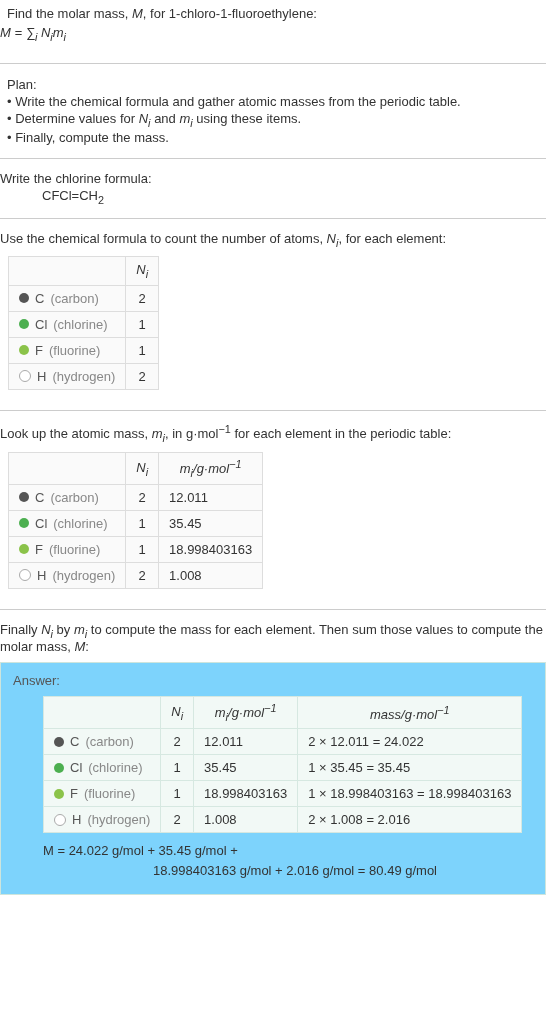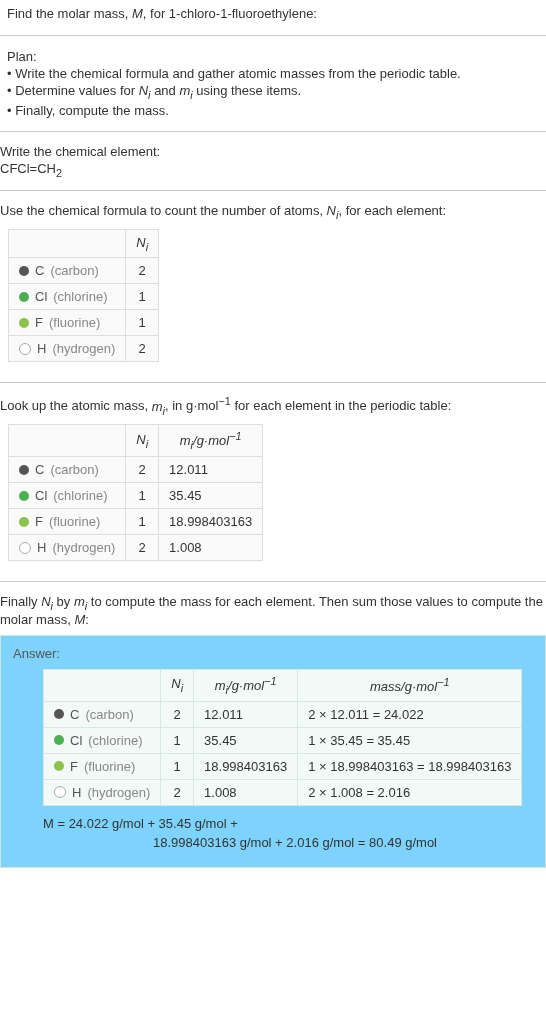--- a/index.html
+++ b/index.html
@@ -96,38 +96,39 @@
   line-height: 1.5;
 }
 </style>
 </head>
 <body>
 
 <div class="section">
   <div class="intro-line">
     <span>Find the molar mass, </span><span class="italic">M</span><span>, for 1-chloro-1-fluoroethylene:</span>
   </div>
+  <div class="formula">M = ∑<sub>i</sub> N<sub>i</sub>m<sub>i</sub></div>
 </div>
 
 <div class="divider"></div>
 
 <div class="section">
   <div class="plan-line">Plan:</div>
   <div class="plan-line">• Write the chemical formula and gather atomic masses from the periodic table.</div>
   <div class="plan-line">
     <span>• Determine values for </span><span class="italic"><span>N</span><sub>i</sub></span><span> and </span><span class="italic"><span>m</span><sub>i</sub></span><span> using these items.</span>
   </div>
   <div class="plan-line">• Finally, compute the mass.</div>
 </div>
 
 <div class="divider"></div>
 
 <div class="section">
-  <div>Write the chemical element:</div>
-  <div style="padding-top:2px;">CFCl=CH<sub>2</sub></div>
+  <div>Write the chlorine formula:</div>
+  <div style="padding-top:2px;padding-left:42px;">CFCl=CH<sub>2</sub></div>
 </div>
 
 <div class="divider"></div>
 
 <div class="section">
   <div>
     <span>Use the chemical formula to count the number of atoms, </span><span class="italic"><span>N</span><sub>i</sub></span><span>, for each element:</span>
   </div>
   <table class="data">
     <tbody>

